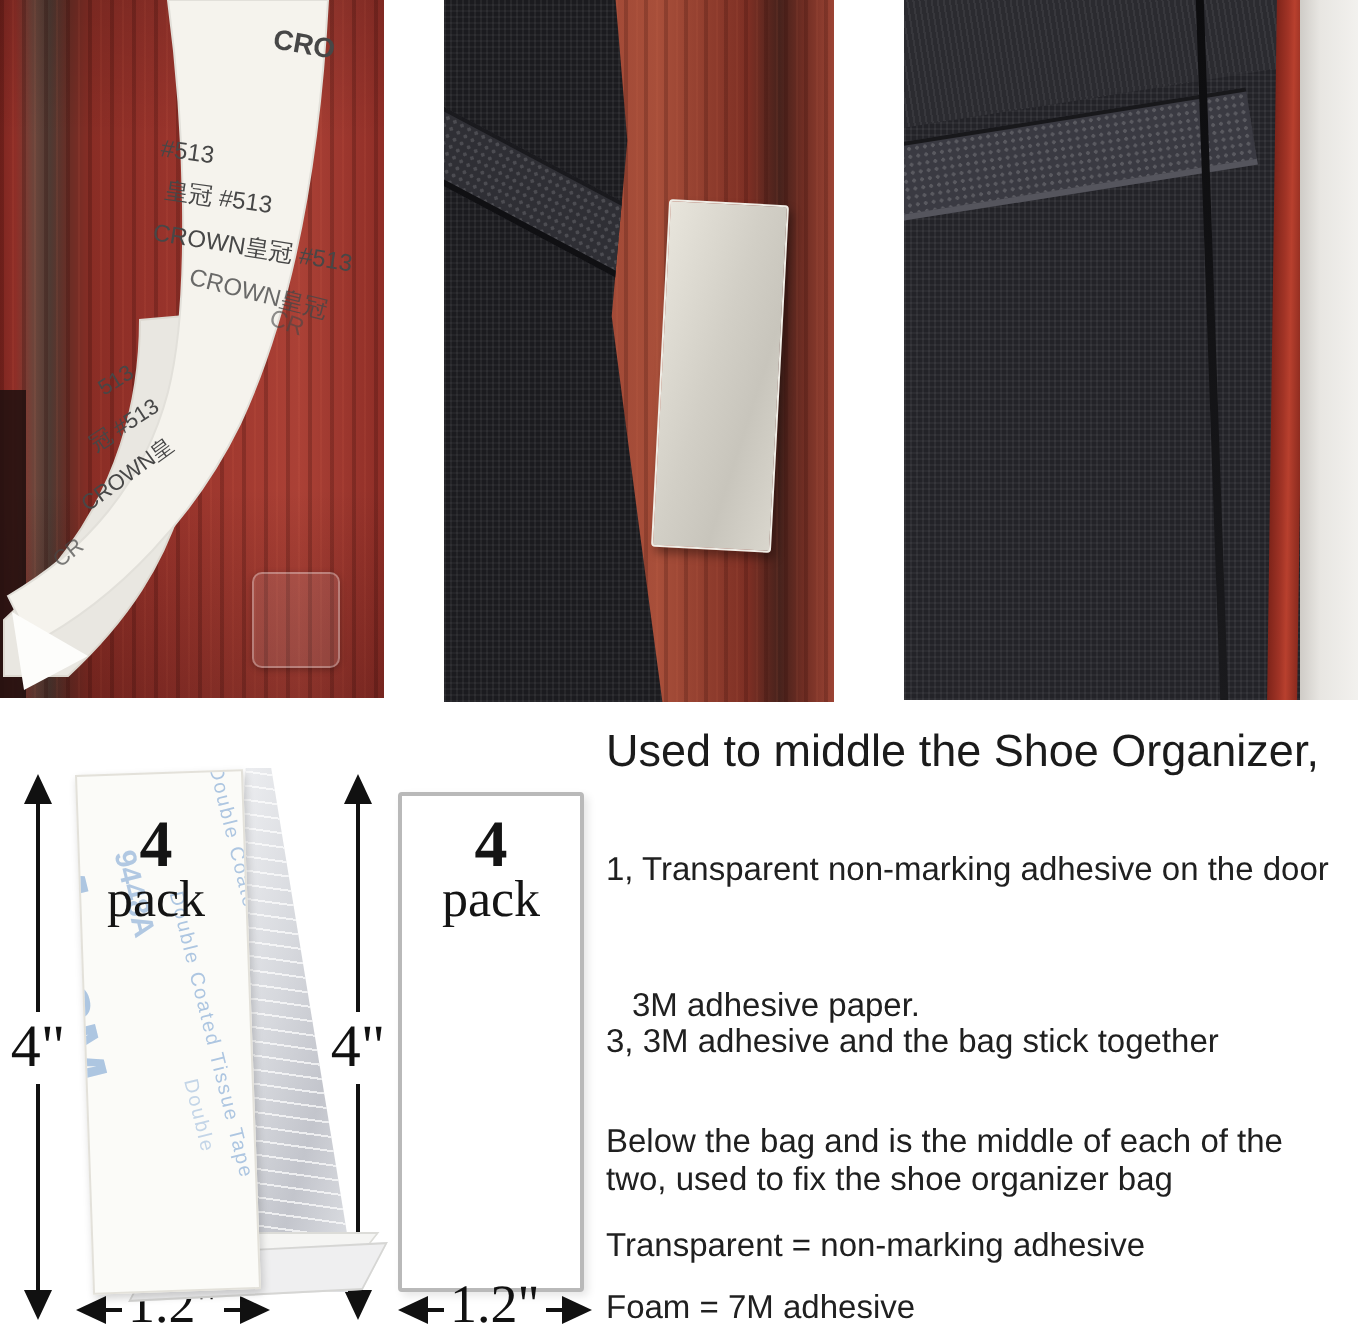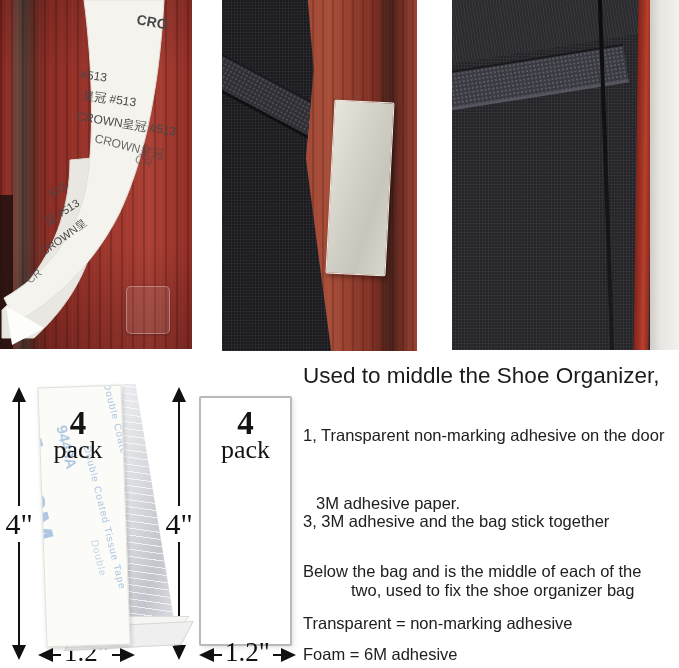--- a/index.html
+++ b/index.html
@@ -91,21 +91,21 @@
   #outline-rect .pack-num{display:block;margin-top:10px;}
   
   #instructions{position:absolute;left:303px;top:360px;width:376px;height:308px;}
   #instructions div{position:absolute;white-space:nowrap;}
   .headline{font-size:22.5px;color:#1b1b1b;}
   .bodyline{font-size:16.5px;color:#202020;}
   .t-h1{top:3px;} .t-h2{top:35px;}
   .t-s1{top:66px;text-align:right;}
   .t-s2a{top:115px;} .t-s2b{top:134px;padding-left:13px;}
   .t-s3{top:152px;}
-  .t-n1{top:202px;} .t-n2{top:221px;margin-left:48px;}
+  .t-n1{top:202px;} .t-n2{top:221px;}
   .t-l1{top:254px;} .t-l2{top:285px;}
 </style>
 </head>
 <body>
 
 <div id="canvas">
 
   <div id="photo-left" class="photo">
     <div class="door-shadow"></div>
     <div class="dark-edge"></div>
@@ -198,16 +198,16 @@
   </div>
 
   <div id="instructions">
     <div class="headline t-h1">Used to middle the Shoe Organizer,</div>
     <div class="bodyline t-s1">1, Transparent non-marking adhesive on the door</div>
     <div class="bodyline t-s2b">3M adhesive paper.</div>
     <div class="bodyline t-s3">3, 3M adhesive and the bag stick together</div>
     <div class="bodyline t-n1">Below the bag and is the middle of each of the</div>
     <div class="bodyline t-n2">two, used to fix the shoe organizer bag</div>
     <div class="bodyline t-l1">Transparent = non-marking adhesive</div>
-    <div class="bodyline t-l2">Foam = 6M adhesive</div>
+    <div class="bodyline t-l2">Foam = 7M adhesive</div>
   </div>
 
 </div>
 
 </body></html>

